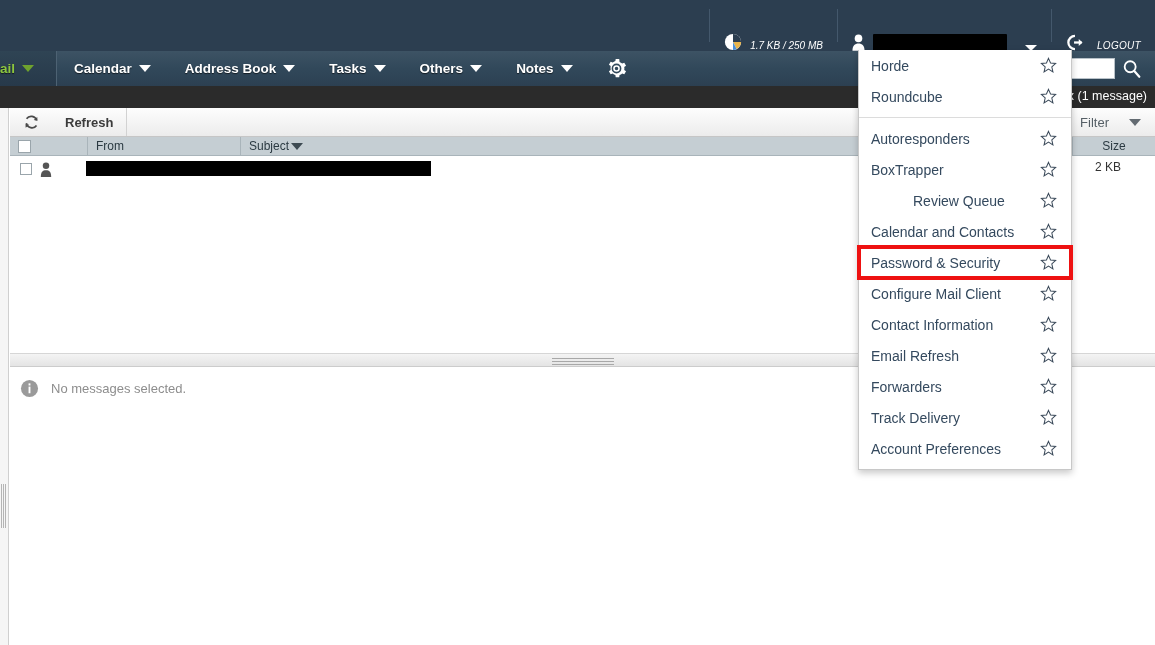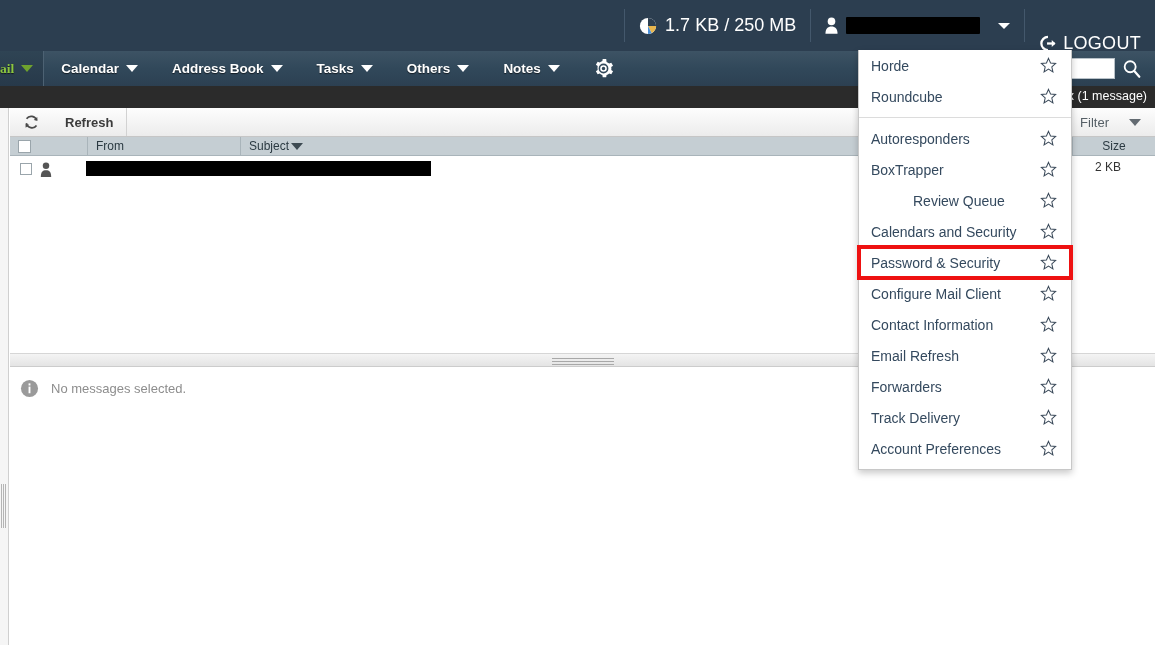--- a/index.html
+++ b/index.html
@@ -21,25 +21,26 @@
     position: absolute;
     left: 0; top: 0;
     width: 1155px; height: 51px;
     background: #2c3e50;
     display: flex;
     justify-content: flex-end;
     align-items: stretch;
   }
   .topbar-cell {
     display: flex;
-    align-items: center;
+    align-items: flex-end;
     padding: 0 14px;
     color: #ffffff;
-    font-size: 18px;
-    box-sizing: border-box;
+    font-size: 10px;
+    box-sizing: border-box;
+    font-style: italic;
   }
   .topbar-sep {
     width: 1px;
     background: #44586c;
     margin: 9px 0;
   }
   .disk-usage { gap: 8px; }
   .pie-icon { width: 18px; height: 18px; display: block; }
   .user-cell { gap: 8px; position: relative; min-width: 190px; }
   .user-icon { width: 13px; height: 17px; display:block; }
@@ -50,21 +51,21 @@
     background: #000000;
     border-radius: 1px;
   }
   .caret-down {
     width: 0; height: 0;
     border-left: 6px solid transparent;
     border-right: 6px solid transparent;
     border-top: 6px solid #ffffff;
     margin-left: 10px;
   }
-  .logout-cell { gap: 7px; letter-spacing: .3px; margin-top: 36px; }
+  .logout-cell { gap: 14px; letter-spacing: .3px; margin-top: 36px; }
   .logout-icon { width: 17px; height: 17px; display:block; }
 
   
   .navbar {
     position: absolute;
     left: 0; top: 51px;
     width: 1155px; height: 35px;
     background: linear-gradient(to bottom, #3d5364 0%, #31485a 50%, #2c4052 100%);
     display: flex;
     align-items: stretch;
@@ -77,24 +78,23 @@
     padding: 0 17px;
     color: #ffffff;
     font-size: 13.5px;
     font-weight: bold;
     white-space: nowrap;
     text-shadow: 0 1px 1px rgba(0,0,0,.6);
   }
   .nav-item.mail {
     color: #8cc63f;
     padding-left: 0;
-    padding-right: 10px;
+    padding-right: 22px;
     background: linear-gradient(to bottom, #2f4454 0%, #27394a 100%);
     border-right: 1px solid #4d6273;
-    font-family: Liberation Serif, serif;
   }
   .nav-caret {
     width: 0; height: 0;
     border-left: 6px solid transparent;
     border-right: 6px solid transparent;
     border-top: 7px solid #ffffff;
   }
   .nav-caret.green { border-top-color: #6fa22e; }
   .nav-gear { display: flex; align-items: center; padding: 0 16px; }
   .gear-svg { width: 21px; height: 21px; display: block; }
@@ -560,21 +560,21 @@
     </div>
 
     <div class="dd-item indent">
       <span>Review Queue</span>
       <svg class="star-icon" viewBox="0 0 20 20">
         <path d="M10 1.6 L12.4 7.1 L18.4 7.6 L13.9 11.6 L15.2 17.5 L10 14.3 L4.8 17.5 L6.1 11.6 L1.6 7.6 L7.6 7.1 Z" fill="none" stroke="#3b4a5a" stroke-width="1.2"></path>
       </svg>
     </div>
 
     <div class="dd-item">
-      <span>Calendars and Security</span>
+      <span>Calendar and Contacts</span>
       <svg class="star-icon" viewBox="0 0 20 20">
         <path d="M10 1.6 L12.4 7.1 L18.4 7.6 L13.9 11.6 L15.2 17.5 L10 14.3 L4.8 17.5 L6.1 11.6 L1.6 7.6 L7.6 7.1 Z" fill="none" stroke="#3b4a5a" stroke-width="1.2"></path>
       </svg>
     </div>
 
     <div class="dd-item highlight">
       <span>Password &amp; Security</span>
       <svg class="star-icon" viewBox="0 0 20 20">
         <path d="M10 1.6 L12.4 7.1 L18.4 7.6 L13.9 11.6 L15.2 17.5 L10 14.3 L4.8 17.5 L6.1 11.6 L1.6 7.6 L7.6 7.1 Z" fill="none" stroke="#3b4a5a" stroke-width="1.2"></path>
       </svg>

